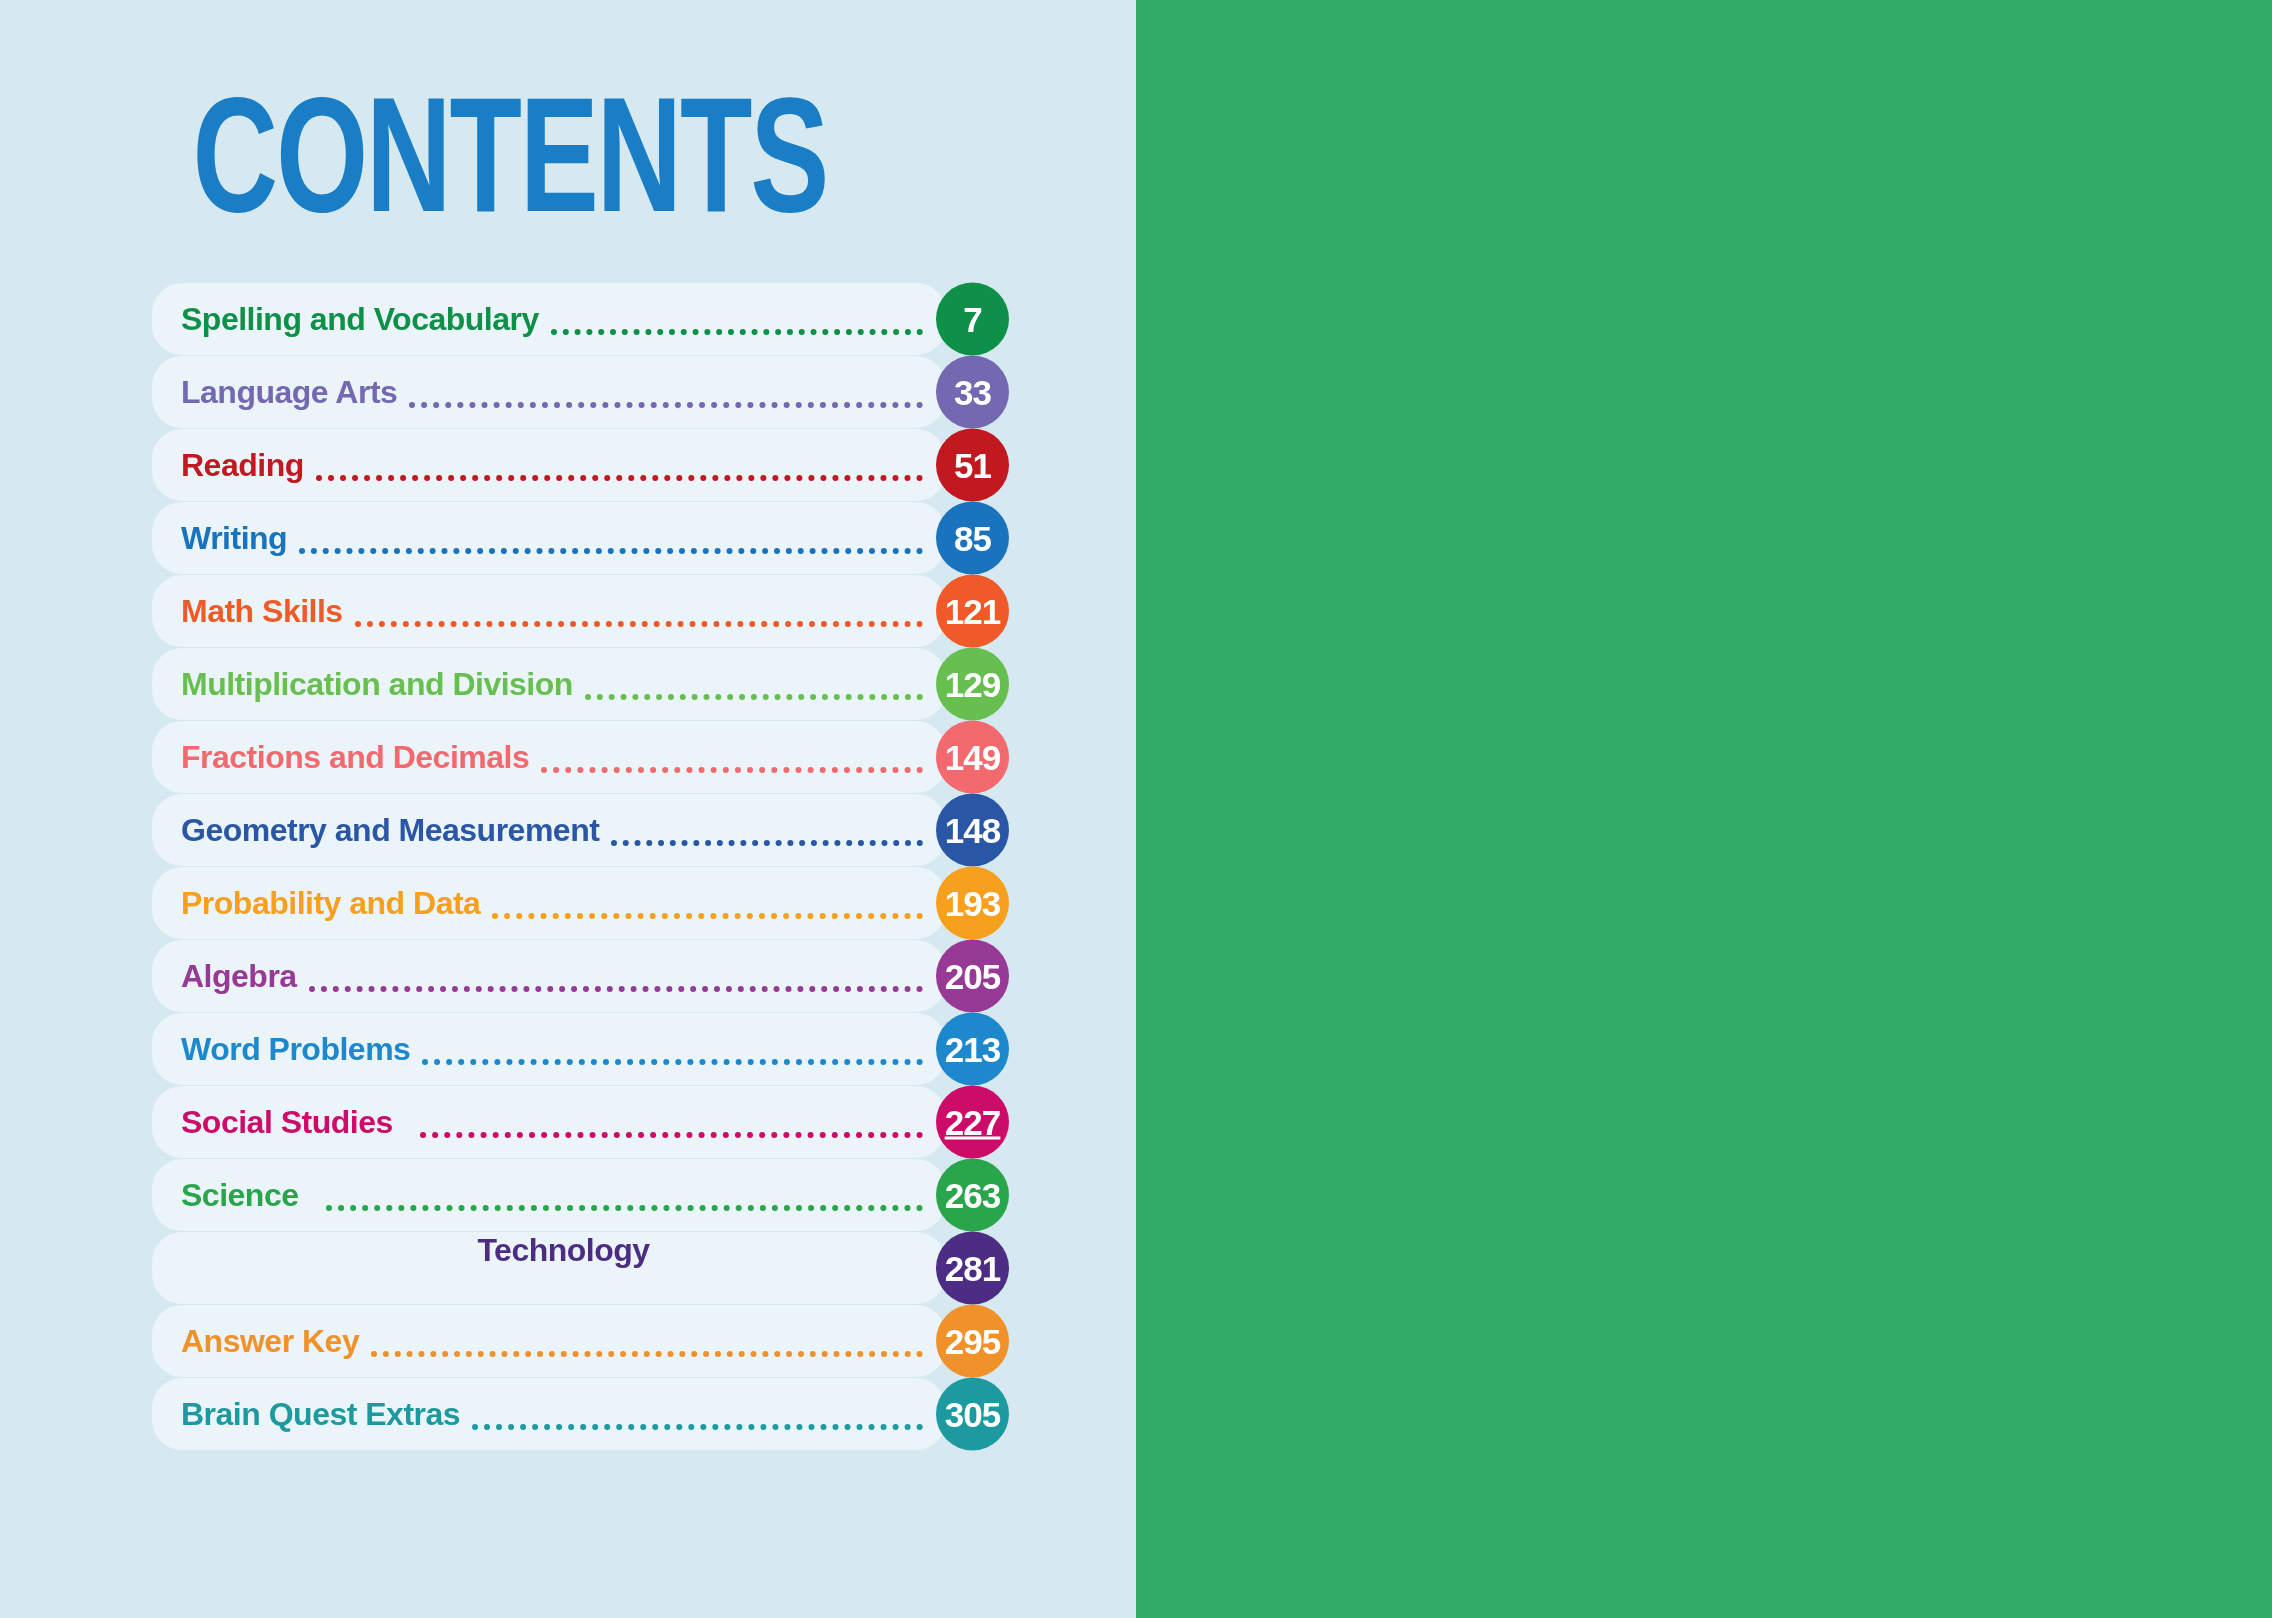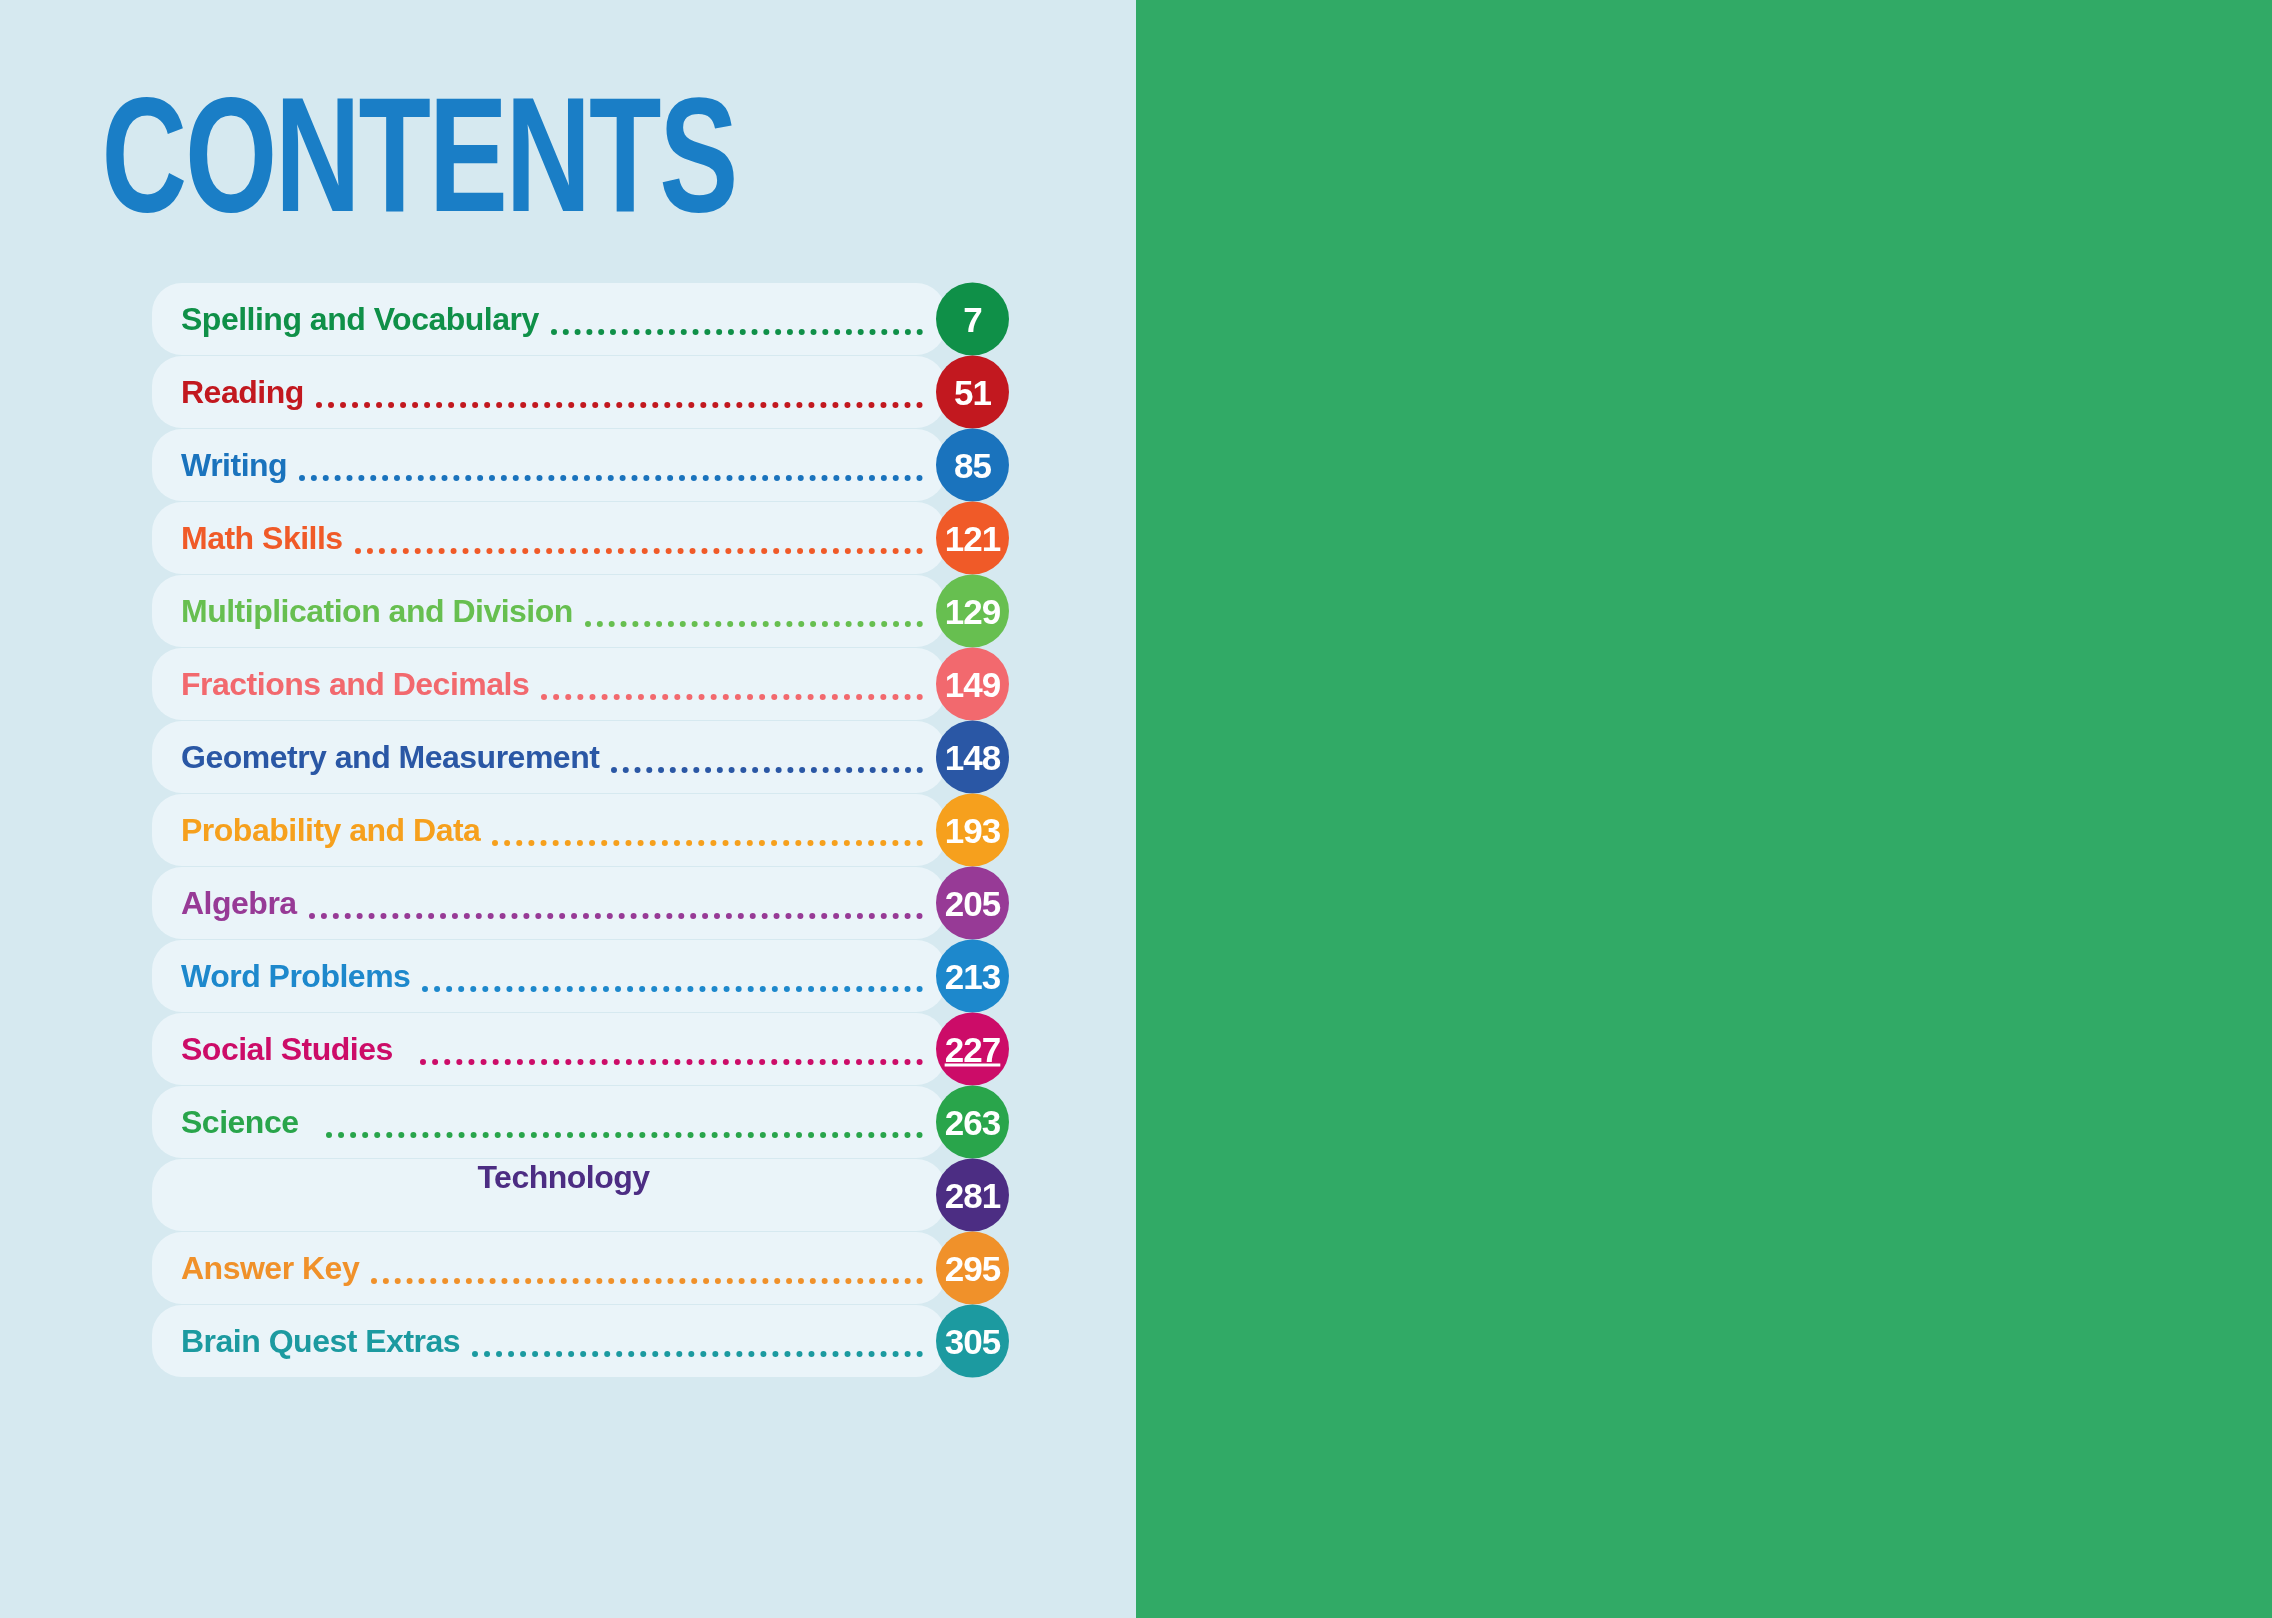--- a/index.html
+++ b/index.html
@@ -1,20 +1,20 @@
 <!DOCTYPE html>
 <html style="font-size:7.3px"><head>
 <meta charset="utf-8">
 <style>
   html,body{margin:0;padding:0;background:#9aa5ad;}
   #root{position:relative;width:2273px;height:1618px;overflow:hidden;
         font-family:"Liberation Sans",sans-serif;}
   
   .left-page{position:absolute;left:0;top:0;width:1136px;height:1618px;background:var(--left-bg);}
-  .contents-title-wrap{position:absolute;left:0;top:78px;width:1020px;text-align:left;padding-left:12px;}
+  .contents-title-wrap{position:absolute;left:0;top:78px;width:1020px;text-align:center;}
   .contents-title{display:inline-block;font-weight:700;font-size:152px;line-height:1;
         letter-spacing:-2.8px;color:var(--contents-title);transform:scale(.78,1.08);}
   .toc{position:absolute;left:152px;top:283px;width:794px;}
   .toc-row{position:relative;height:72px;margin-bottom:1px;background:var(--row-bg);
         border-radius:30px;display:flex;align-items:center;padding-left:29px;
         font-weight:700;font-size:32px;}
   .toc-row .lbl{white-space:nowrap;letter-spacing:-0.5px;}
   .toc-row .dots{flex:1;min-width:27.5px;border-bottom:6.4px dotted currentColor;
         margin:0 23px 0 12px;transform:translateY(13px);}
   .toc-row .num{position:absolute;left:784px;top:50%;transform:translateY(-50%);
@@ -30,20 +30,25 @@
 
   <div class="left-page">
     <div class="contents-title-wrap">
       <span class="contents-title">CONTENTS</span>
     </div>
     <div class="toc">
         <div class="toc-row" style="color: rgb(15, 144, 72);">
       <span class="lbl">Spelling and Vocabulary</span>
       <span class="dots"></span>
       <span class="num" style="background: rgb(15, 144, 72);">7</span>
+    </div>
+        <div class="toc-row" style="color: rgb(116, 104, 176);">
+      <span class="lbl">Language Arts</span>
+      <span class="dots"></span>
+      <span class="num" style="background: rgb(116, 104, 176);">33</span>
     </div>
         <div class="toc-row" style="color: rgb(194, 24, 31);">
       <span class="lbl">Reading</span>
       <span class="dots"></span>
       <span class="num" style="background: rgb(194, 24, 31);">51</span>
     </div>
         <div class="toc-row" style="color: rgb(26, 115, 189);">
       <span class="lbl">Writing</span>
       <span class="dots"></span>
       <span class="num" style="background: rgb(26, 115, 189);">85</span>

